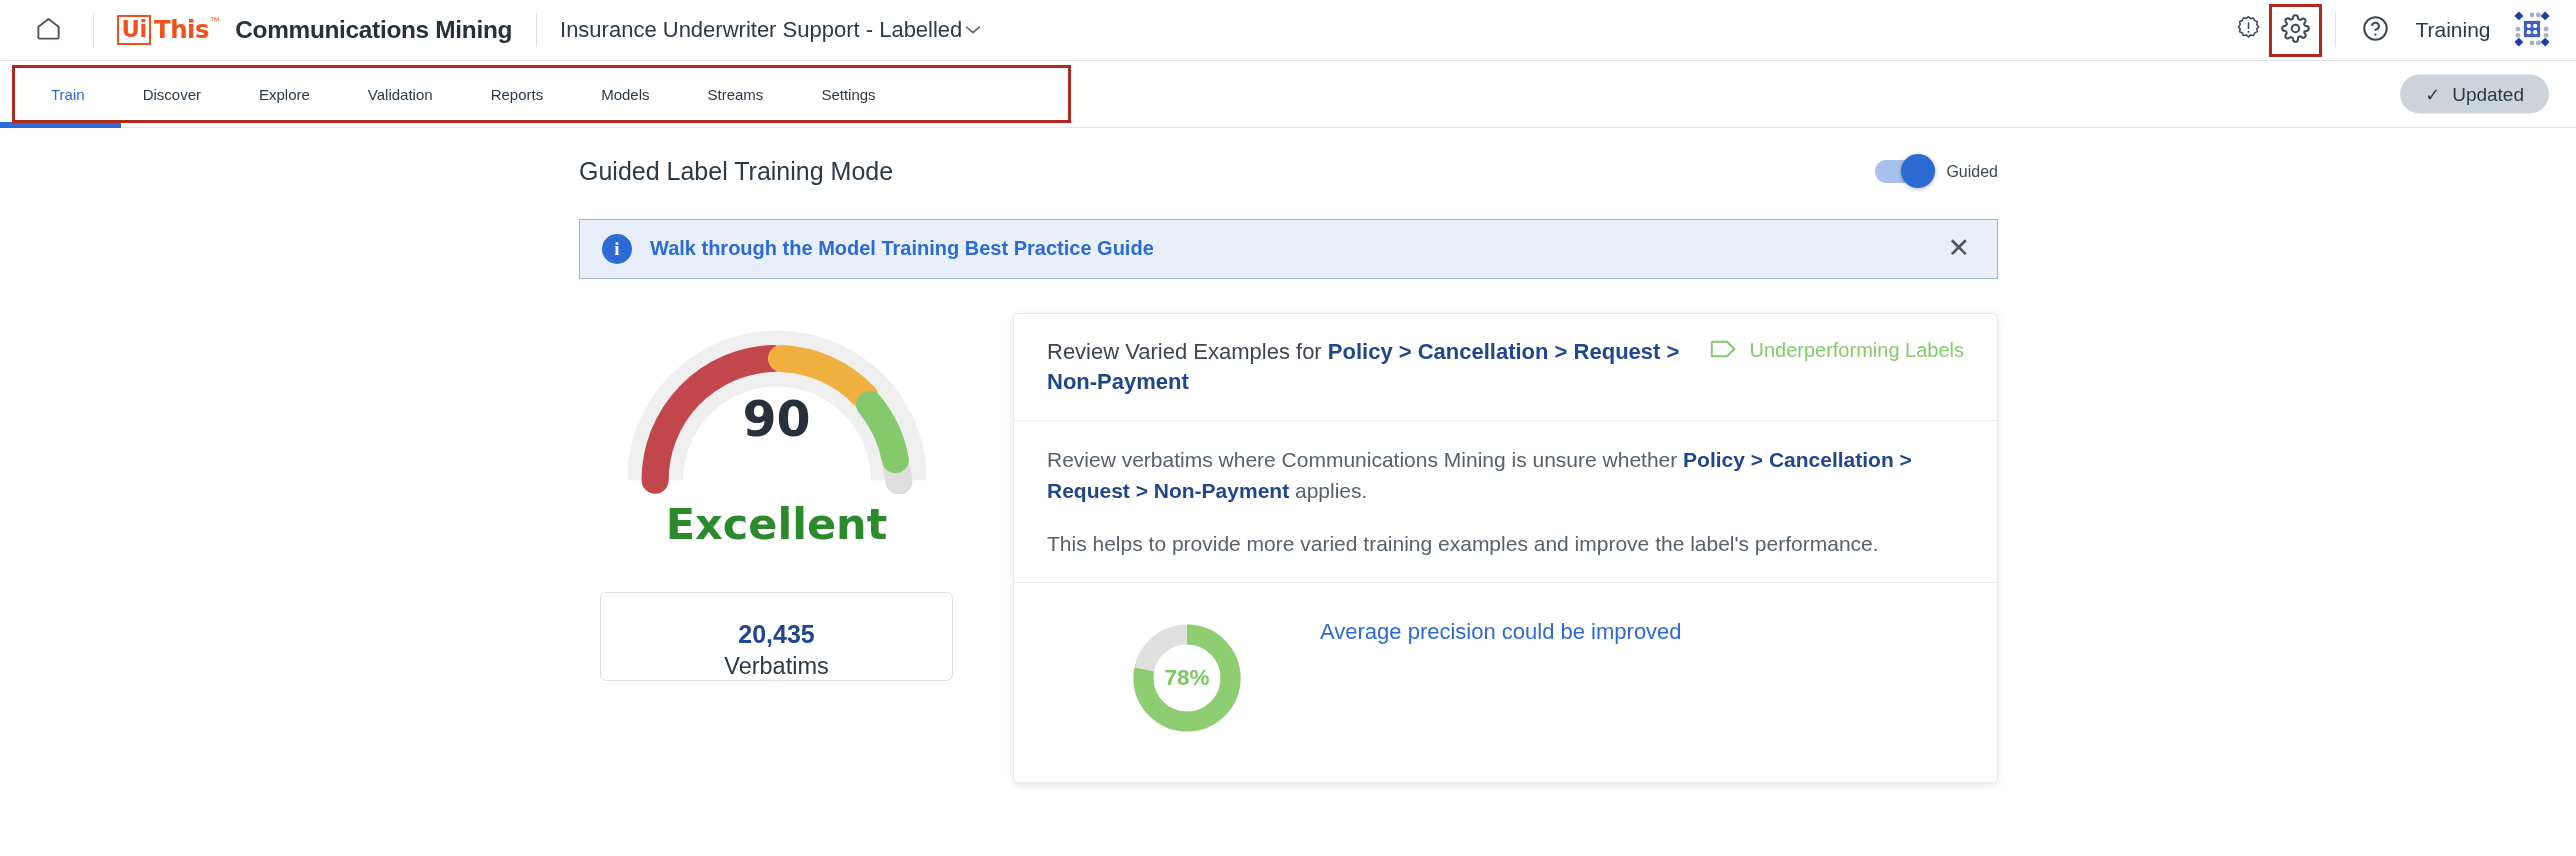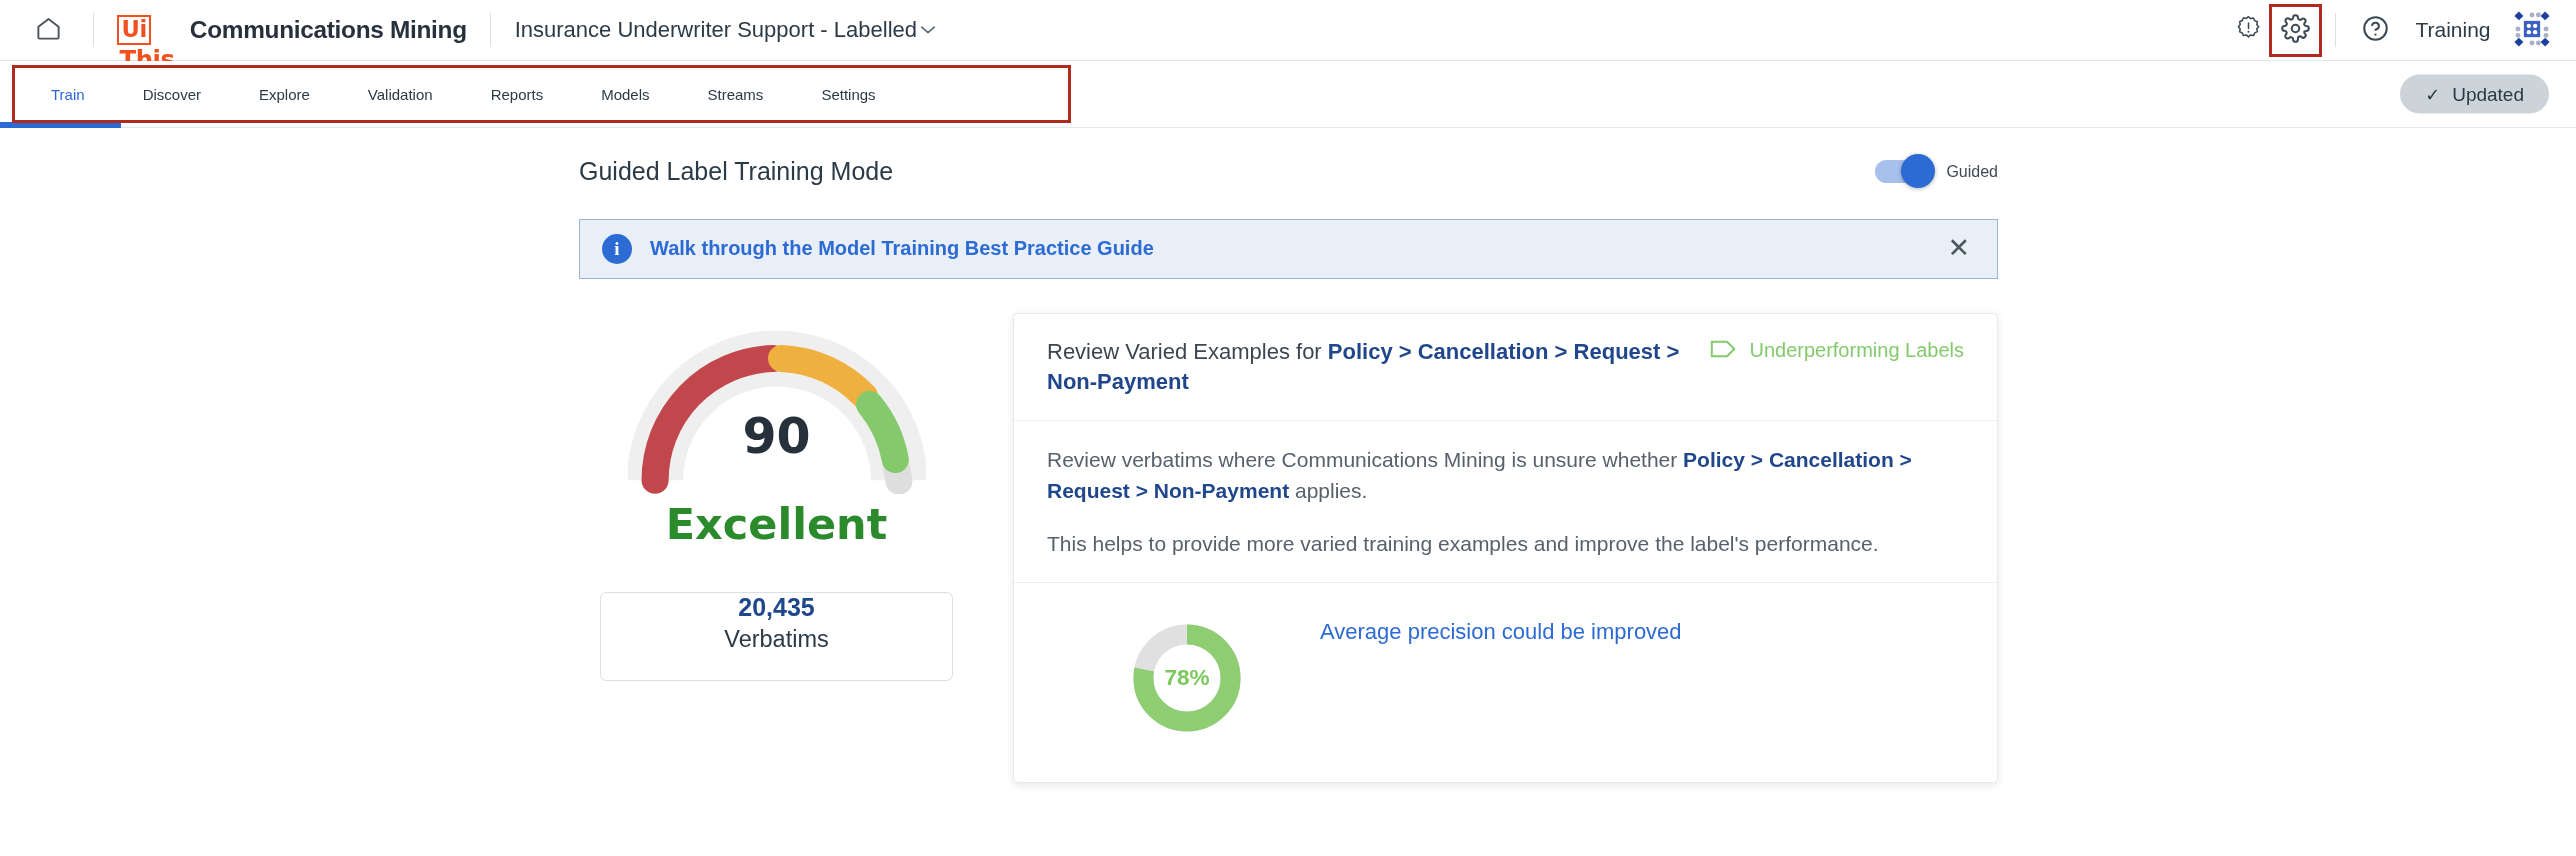--- a/index.html
+++ b/index.html
@@ -32,21 +32,20 @@
   }
   .brand {
     display: flex;
     align-items: center;
     gap: 11.8px;
   }
   .uipath-logo {
     display: flex;
     align-items: flex-start;
     height: 31px;
-    flex-direction: column;
   }
   .ui-box {
     border: 2.7px solid #f0511e;
     color: #f0511e;
     font-weight: 700;
     font-size: 22.6px;
     line-height: 24.4px;
     padding: 0 2.7px 1.8px 2.7px;
     letter-spacing: -0.5px;
     font-family: "DejaVu Sans", sans-serif;
@@ -268,21 +267,21 @@
     flex: 0 0 395px;
     display: flex;
     flex-direction: column;
     align-items: center;
   }
   .gauge-wrap { position: relative; width: 298px; height: 181px; }
   .gauge-score {
     position: absolute;
     width: 100%;
     text-align: center;
-    top: 95px;
+    top: 78px;
     font-size: 49px;
     font-weight: 700;
     color: #26313c;
     font-family: "DejaVu Sans", sans-serif;
   }
   .gauge-rating {
     margin-top: 5.4px;
     font-size: 43px;
     font-weight: 700;
     color: #2b8a2b;
@@ -291,21 +290,21 @@
   }
   .verbatims-card {
     margin-top: 43px;
     width: 353px;
     height: 89px;
     border: 0.9px solid #dbdfe3;
     border-radius: 6.3px;
     display: flex;
     flex-direction: column;
     align-items: center;
-    justify-content: flex-start;
+    justify-content: flex-end;
     gap: 3.6px;
     background: #fff;
   }
   .verbatims-num { font-size: 25px; color: #20478c; font-weight: 700; }
   .verbatims-lbl { font-size: 23.5px; color: #2b3a47; }
 
   .right-card {
     margin-left: 39px;
     flex: 1;
     background: #fff;

